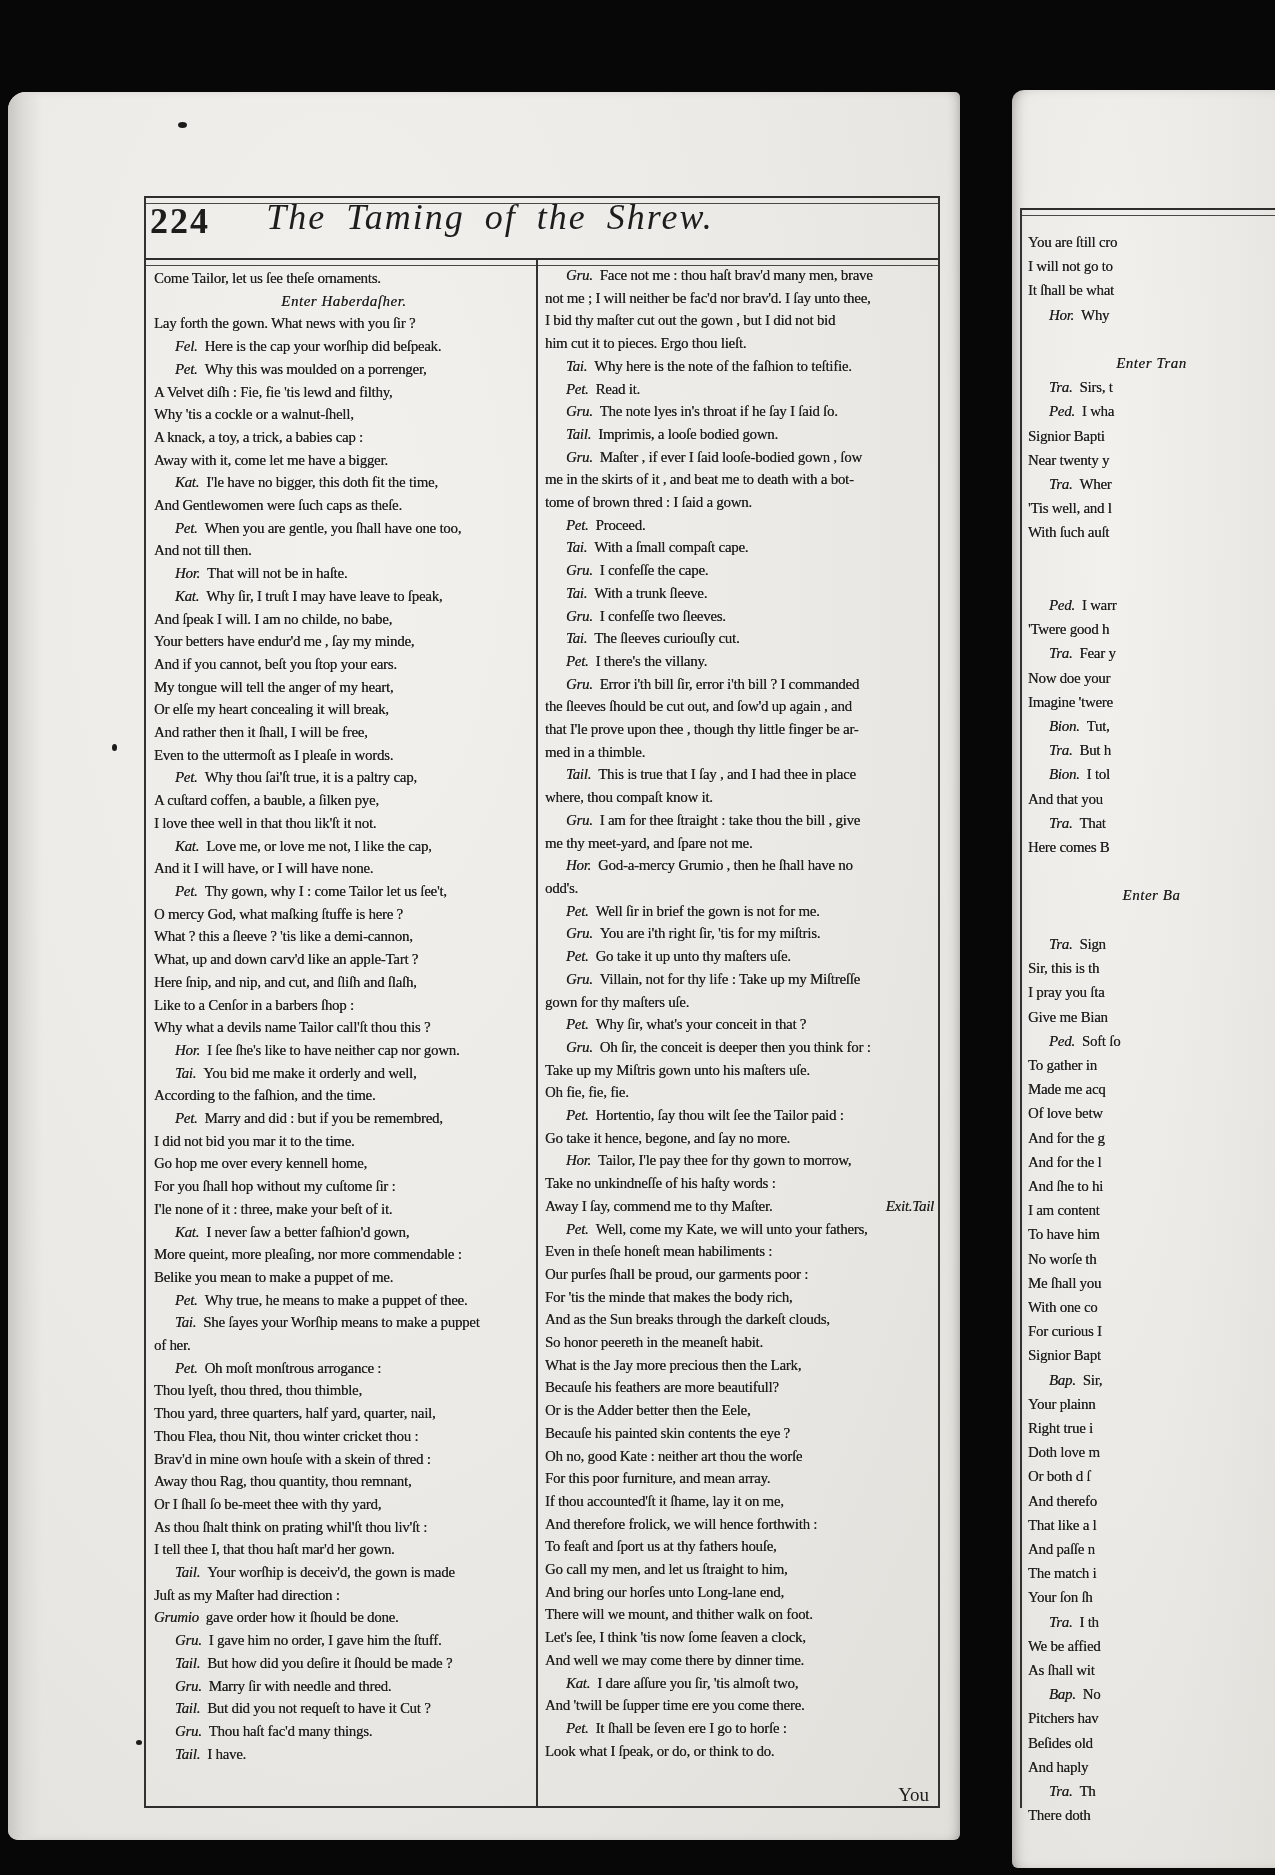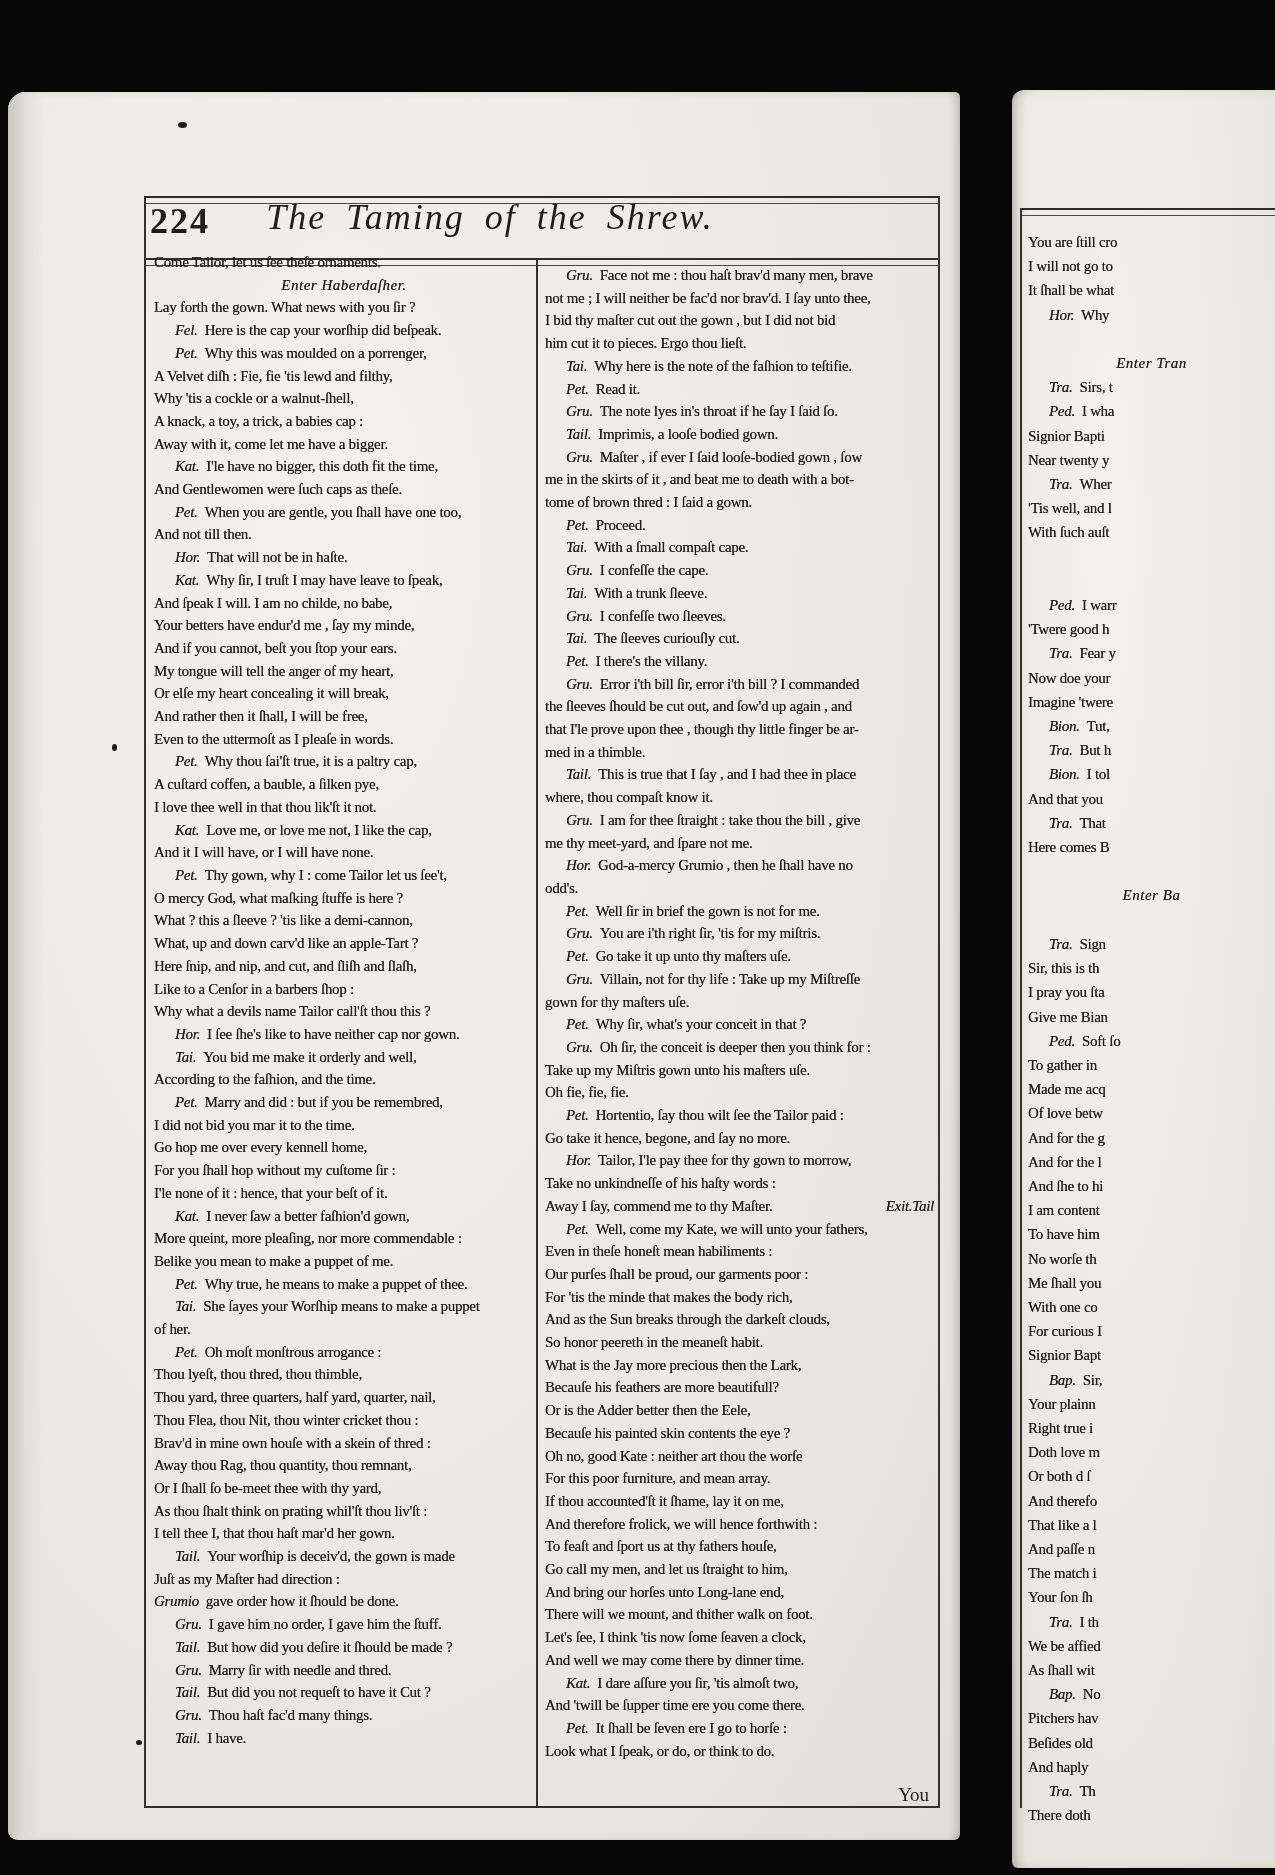--- a/index.html
+++ b/index.html
@@ -69,21 +69,21 @@
   <div class="rule-h rule-double" style="left:138px;top:104px;width:792px;"></div>
   <div class="rule-h rule-double" style="left:138px;top:166px;width:792px;"></div>
   <div class="rule-v" style="left:136px;top:104px;height:1612px;"></div>
   <div class="rule-v" style="left:528px;top:168px;height:1546px;"></div>
   <div class="rule-v" style="left:930px;top:104px;height:1612px;"></div>
   <div class="rule-h" style="left:138px;top:1714px;width:792px;"></div>
 
   <div class="pagenum">224</div>
   <div class="title">The Taming of the Shrew.</div>
 
-  <div id="col-left" class="col col-main" style="left:146px;top:159px;width:380px;height:1505px;">
+  <div id="col-left" class="col col-main" style="left:146px;top:175px;width:380px;height:1505px;">
       <div class="line">Come Tailor, let us ſee theſe ornaments.</div>
       <div class="line center">Enter Haberdaſher.</div>
       <div class="line">Lay forth the gown. What news with you ſir ?</div>
       <div class="line ind"><span class="sp">Fel.</span>Here is the cap your worſhip did beſpeak.</div>
       <div class="line ind"><span class="sp">Pet.</span>Why this was moulded on a porrenger,</div>
       <div class="line">A Velvet diſh : Fie, fie 'tis lewd and filthy,</div>
       <div class="line">Why 'tis a cockle or a walnut-ſhell,</div>
       <div class="line">A knack, a toy, a trick, a babies cap :</div>
       <div class="line">Away with it, come let me have a bigger.</div>
       <div class="line ind"><span class="sp">Kat.</span>I'le have no bigger, this doth fit the time,</div>
@@ -111,21 +111,21 @@
       <div class="line">Here ſnip, and nip, and cut, and ſliſh and ſlaſh,</div>
       <div class="line">Like to a Cenſor in a barbers ſhop :</div>
       <div class="line">Why what a devils name Tailor call'ſt thou this ?</div>
       <div class="line ind"><span class="sp">Hor.</span>I ſee ſhe's like to have neither cap nor gown.</div>
       <div class="line ind"><span class="sp">Tai.</span>You bid me make it orderly and well,</div>
       <div class="line">According to the faſhion, and the time.</div>
       <div class="line ind"><span class="sp">Pet.</span>Marry and did : but if you be remembred,</div>
       <div class="line">I did not bid you mar it to the time.</div>
       <div class="line">Go hop me over every kennell home,</div>
       <div class="line">For you ſhall hop without my cuſtome ſir :</div>
-      <div class="line">I'le none of it : hence, that your beſt of it.</div>
+      <div class="line">I'le none of it : three, make your beſt of it.</div>
       <div class="line ind"><span class="sp">Kat.</span>I never ſaw a better faſhion'd gown,</div>
       <div class="line">More queint, more pleaſing, nor more commendable :</div>
       <div class="line">Belike you mean to make a puppet of me.</div>
       <div class="line ind"><span class="sp">Pet.</span>Why true, he means to make a puppet of thee.</div>
       <div class="line ind"><span class="sp">Tai.</span>She ſayes your Worſhip means to make a puppet</div>
       <div class="line">of her.</div>
       <div class="line ind"><span class="sp">Pet.</span>Oh moſt monſtrous arrogance :</div>
       <div class="line">Thou lyeſt, thou thred, thou thimble,</div>
       <div class="line">Thou yard, three quarters, half yard, quarter, nail,</div>
       <div class="line">Thou Flea, thou Nit, thou winter cricket thou :</div>

